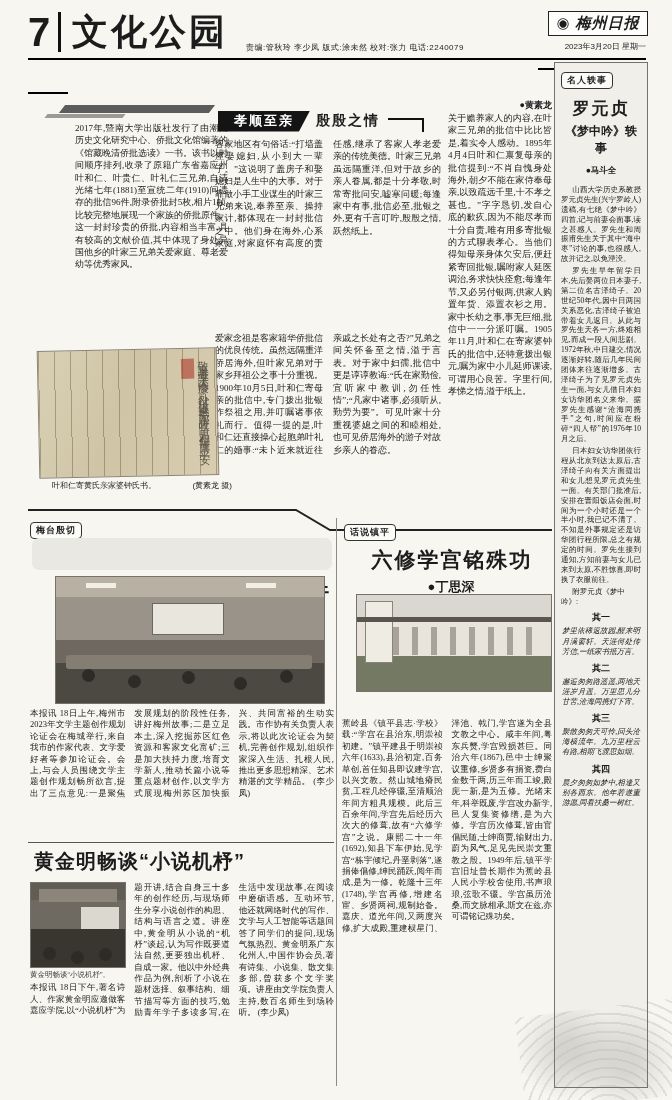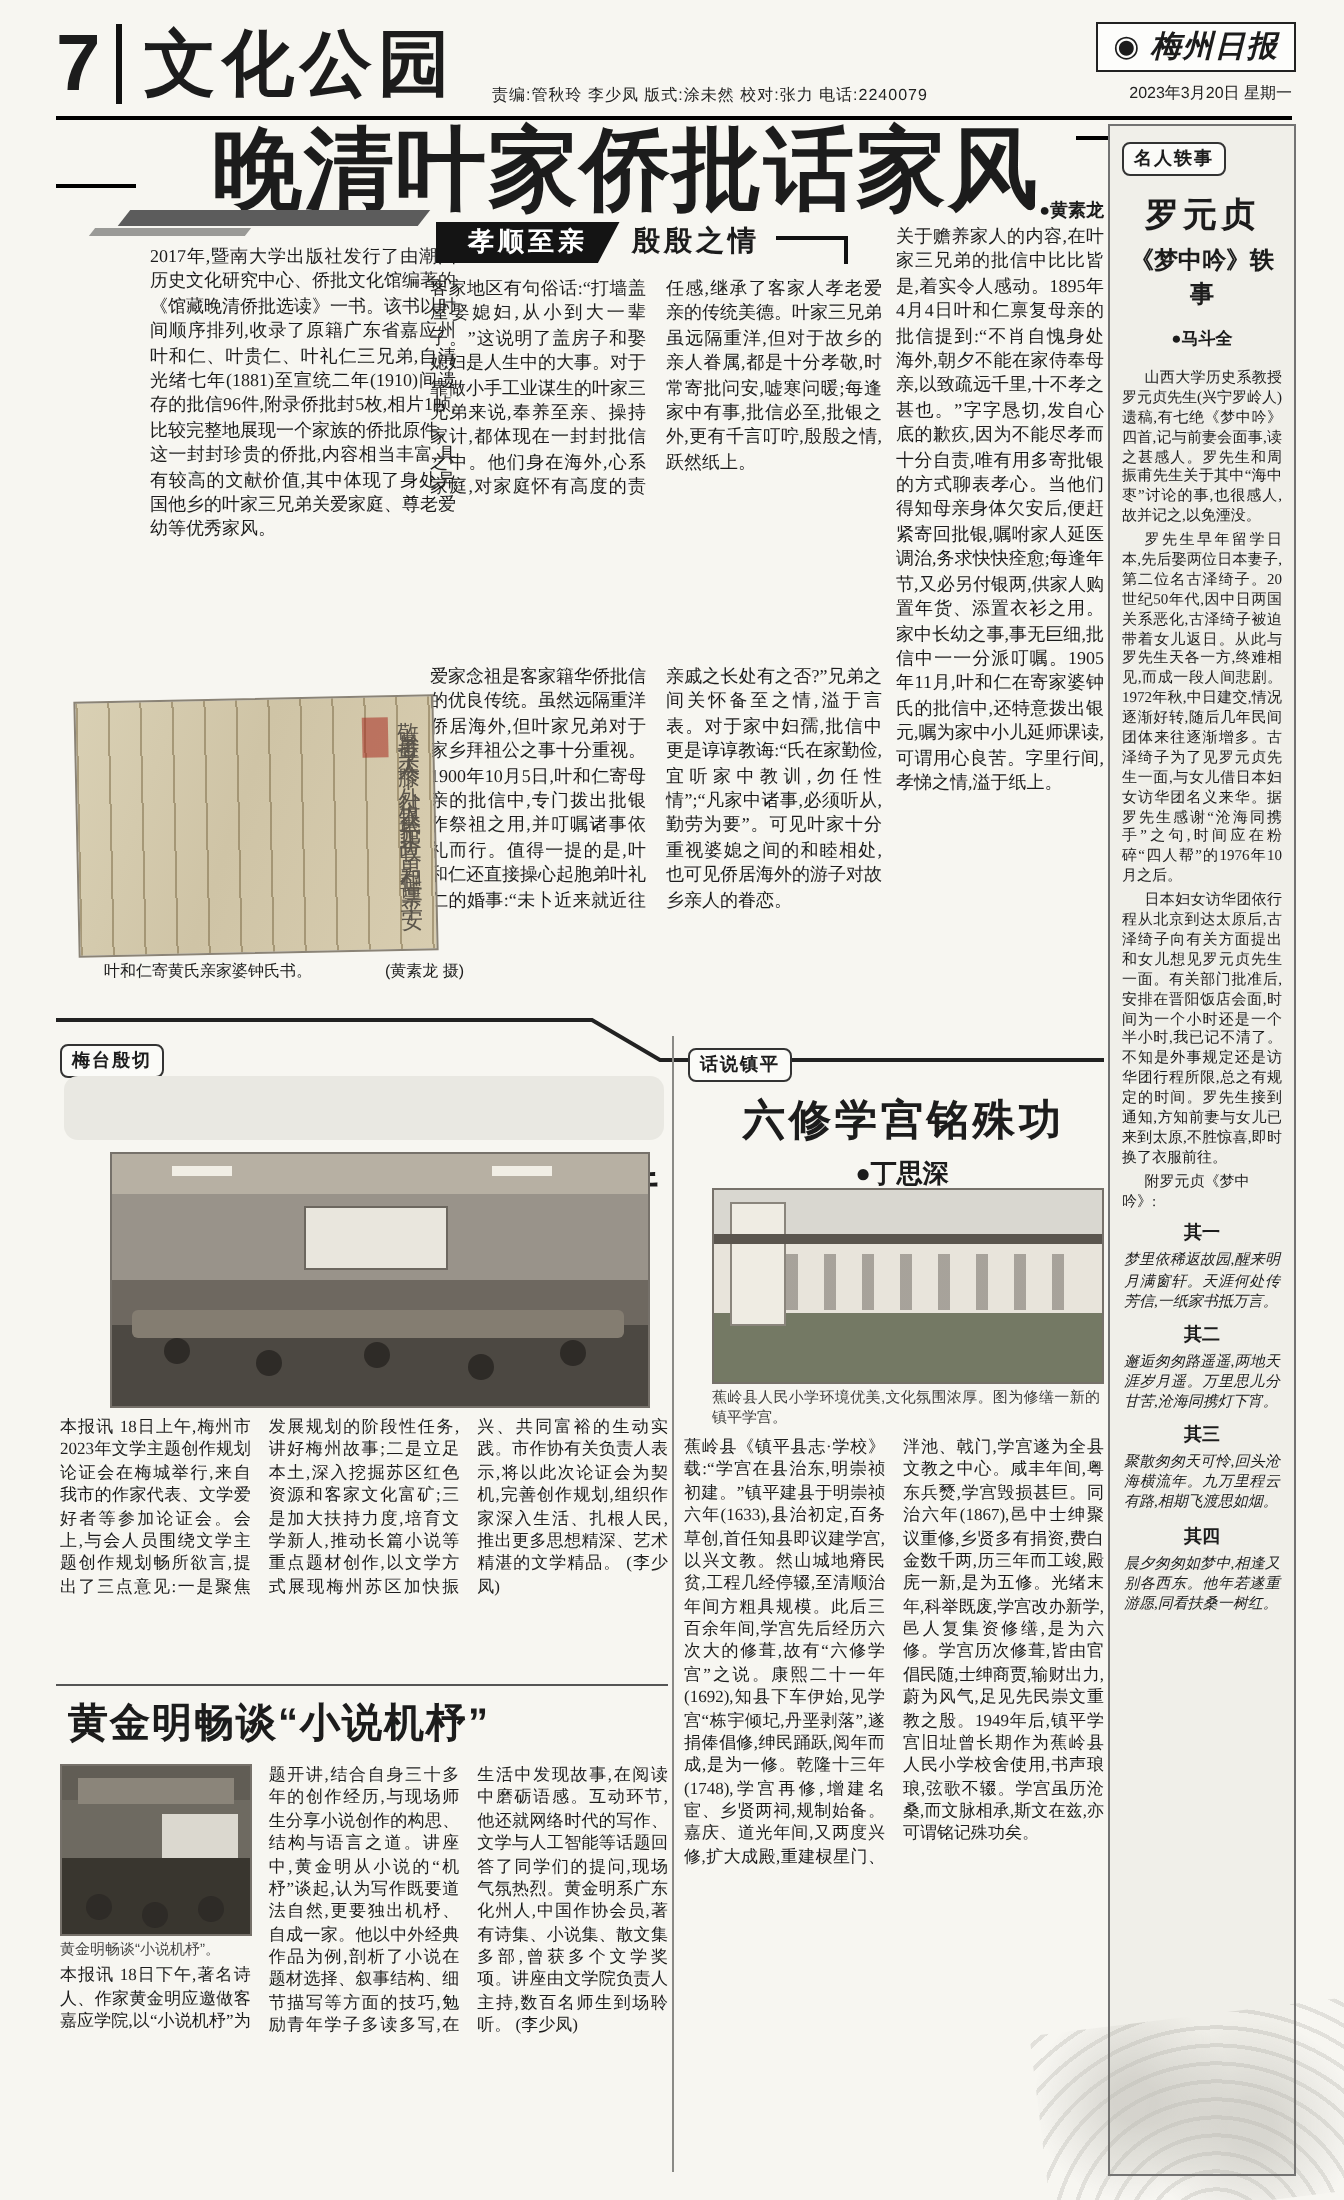--- a/index.html
+++ b/index.html
@@ -109,21 +109,20 @@
   <div class="abs pgnum sans">7</div>
   <div class="abs secname sans">文化公园</div>
   <div class="abs staff sans">责编:管秋玲 李少凤  版式:涂未然  校对:张力  电话:2240079</div>
   <div class="abs mast">
     <span>◉</span>
     <span>梅州日报</span>
   </div>
   <div class="abs dateline sans">2023年3月20日 星期一</div>
   <div class="abs hrule"></div>
 
-  <div class="abs headline sans">晚清叶家侨批话家风</div>
   <div class="abs br-left"></div>
   <div class="abs br-right"></div>
   <div class="abs skew1"></div>
   <div class="abs skew2"></div>
   <div class="abs mbyline sans">●黄素龙</div>
 
   <div class="abs bodytxt jt col-intro">2017年,暨南大学出版社发行了由潮汕历史文化研究中心、侨批文化馆编著的《馆藏晚清侨批选读》一书。该书以时间顺序排列,收录了原籍广东省嘉应州叶和仁、叶贵仁、叶礼仁三兄弟,自清光绪七年(1881)至宣统二年(1910)间遗存的批信96件,附录侨批封5枚,相片1帧,比较完整地展现一个家族的侨批原件。这一封封珍贵的侨批,内容相当丰富,具有较高的文献价值,其中体现了身处异国他乡的叶家三兄弟关爱家庭、尊老爱幼等优秀家风。</div>
 
   <div class="abs subhead sh1">
     <span class="sh-black sans">孝顺至亲</span>
@@ -181,21 +180,20 @@
 
   <div class="abs cdiv"></div>
   <div class="abs badge tbadge sans">话说镇平</div>
   <div class="abs ttitle sans">六修学宫铭殊功</div>
   <div class="abs tbyline sans">●丁思深</div>
   <div class="abs photo school">
     <div class="stower"></div>
     <div class="sroof"></div>
     <div class="swin"></div>
   </div>
-  <div class="abs scap sans jt">蕉岭县人民小学环境优美,文化氛围浓厚。图为修缮一新的镇平学宫。</div>
   <div class="abs smalltxt jt tbody">蕉岭县《镇平县志·学校》载:“学宫在县治东,明崇祯初建。”镇平建县于明崇祯六年(1633),县治初定,百务草创,首任知县即议建学宫,以兴文教。然山城地瘠民贫,工程几经停辍,至清顺治年间方粗具规模。此后三百余年间,学宫先后经历六次大的修葺,故有“六修学宫”之说。康熙二十一年(1692),知县下车伊始,见学宫“栋宇倾圮,丹垩剥落”,遂捐俸倡修,绅民踊跃,阅年而成,是为一修。乾隆十三年(1748),学宫再修,增建名宦、乡贤两祠,规制始备。嘉庆、道光年间,又两度兴修,扩大成殿,重建棂星门、泮池、戟门,学宫遂为全县文教之中心。咸丰年间,粤东兵燹,学宫毁损甚巨。同治六年(1867),邑中士绅聚议重修,乡贤多有捐资,费白金数千两,历三年而工竣,殿庑一新,是为五修。光绪末年,科举既废,学宫改办新学,邑人复集资修缮,是为六修。学宫历次修葺,皆由官倡民随,士绅商贾,输财出力,蔚为风气,足见先民崇文重教之殷。1949年后,镇平学宫旧址曾长期作为蕉岭县人民小学校舍使用,书声琅琅,弦歌不辍。学宫虽历沧桑,而文脉相承,斯文在兹,亦可谓铭记殊功矣。</div>
 
   <div class="abs side">
     <span class="badge sbadge sans">名人轶事</span>
     <div class="stitle1 sans">罗元贞</div>
     <div class="stitle2 sans">《梦中吟》轶事</div>
     <div class="sbyline sans">●马斗全</div>
     <p class="sp jt">山西大学历史系教授罗元贞先生(兴宁罗岭人)遗稿,有七绝《梦中吟》四首,记与前妻会面事,读之甚感人。罗先生和周振甫先生关于其中“海中枣”讨论的事,也很感人,故并记之,以免湮没。</p>
     <p class="sp jt">罗先生早年留学日本,先后娶两位日本妻子,第二位名古泽绮子。20世纪50年代,因中日两国关系恶化,古泽绮子被迫带着女儿返日。从此与罗先生天各一方,终难相见,而成一段人间悲剧。1972年秋,中日建交,情况逐渐好转,随后几年民间团体来往逐渐增多。古泽绮子为了见罗元贞先生一面,与女儿借日本妇女访华团名义来华。据罗先生感谢“沧海同携手”之句,时间应在粉碎“四人帮”的1976年10月之后。</p>
     <p class="sp jt">日本妇女访华团依行程从北京到达太原后,古泽绮子向有关方面提出和女儿想见罗元贞先生一面。有关部门批准后,安排在晋阳饭店会面,时间为一个小时还是一个半小时,我已记不清了。不知是外事规定还是访华团行程所限,总之有规定的时间。罗先生接到通知,方知前妻与女儿已来到太原,不胜惊喜,即时换了衣服前往。</p>

